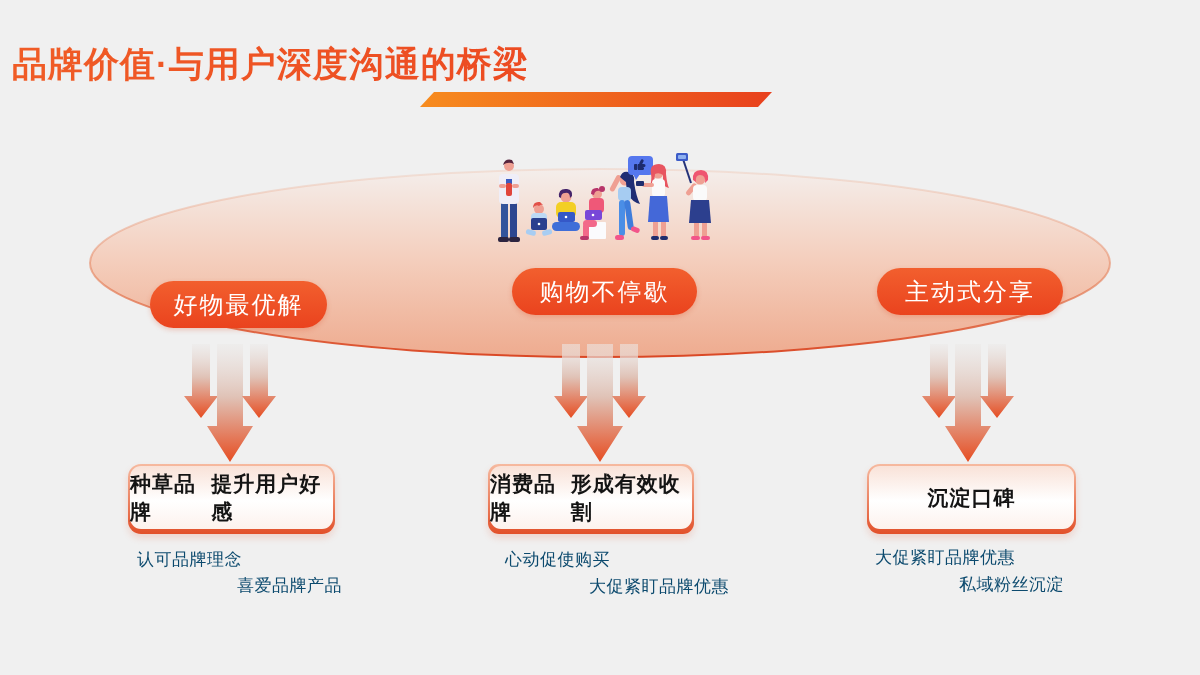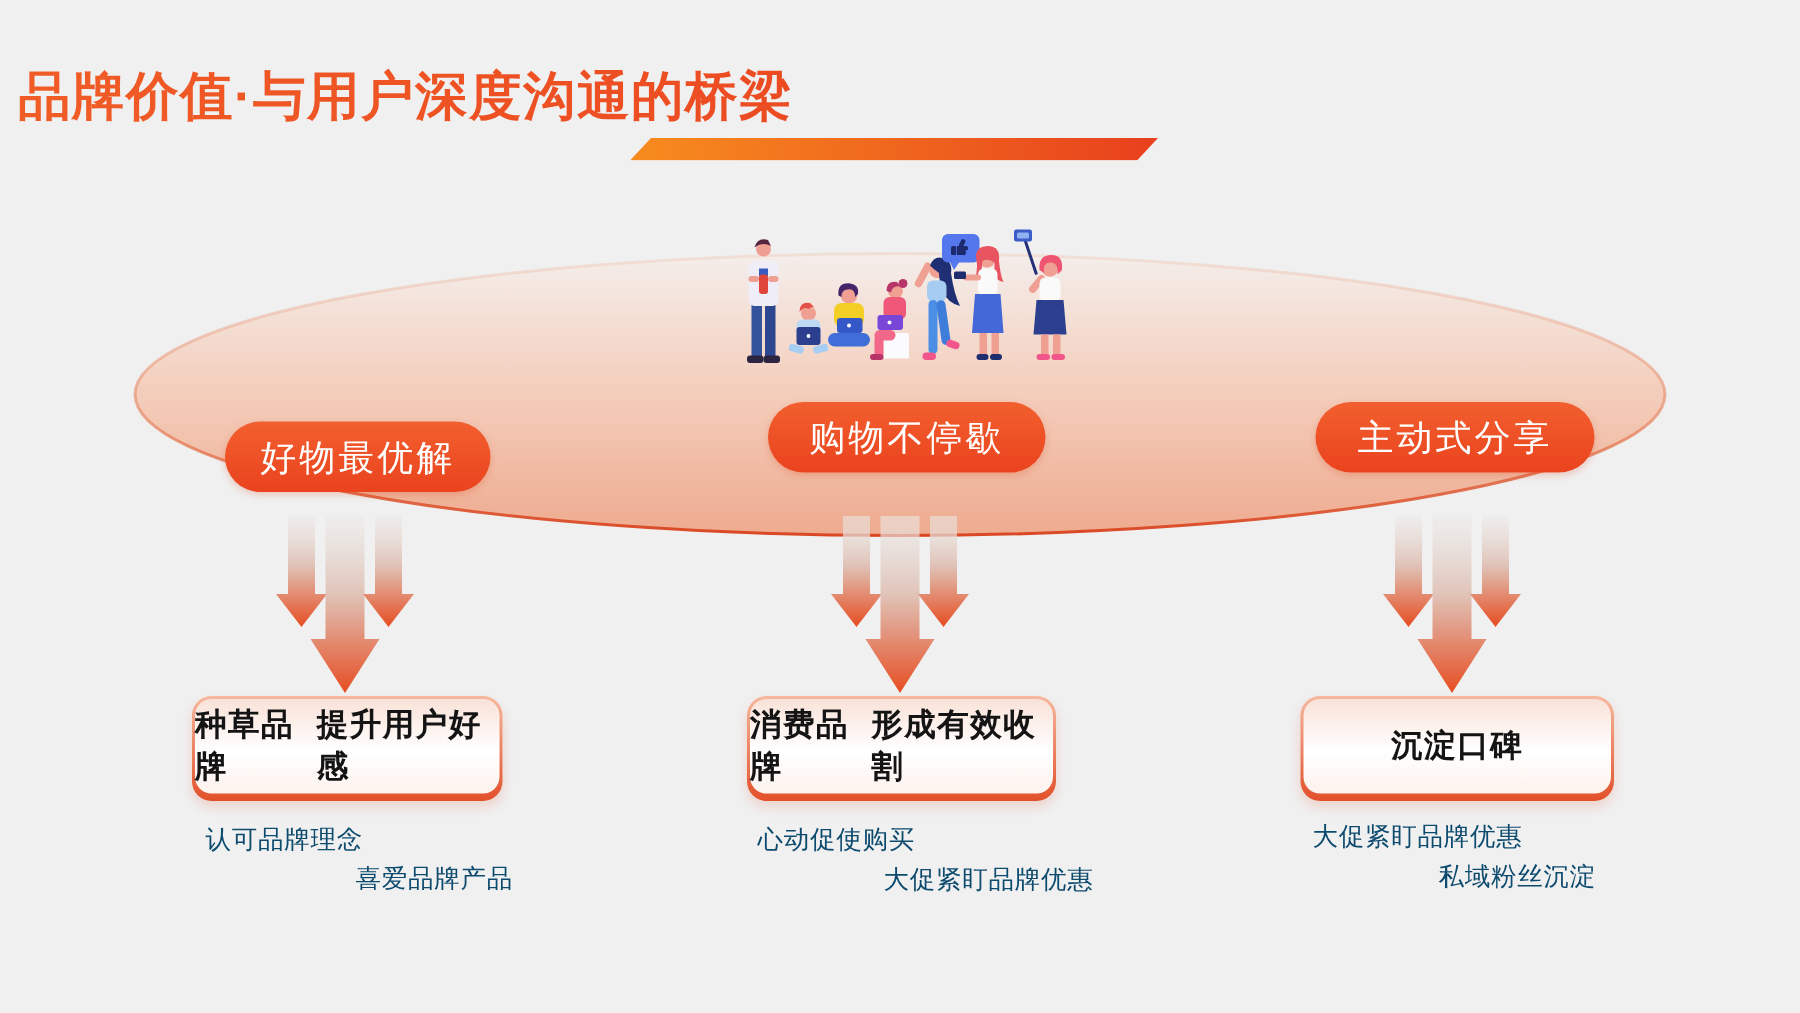--- a/index.html
+++ b/index.html
@@ -37,21 +37,21 @@
 
   
   .rbox{position:absolute;top:464px;border-radius:13px;
         background:linear-gradient(180deg,#f6b99f,#e2502a);
         padding:2px 2px 5px 2px;box-shadow:0 4px 7px rgba(225,85,45,.18);}
   .rbox-inner{width:100%;height:100%;box-sizing:border-box;border-radius:11px;
         background:linear-gradient(180deg,#f9e2d8 0%,#ffffff 55%,#fdf2ed 100%);
         display:flex;flex-direction:row;align-items:center;justify-content:center;
         font-size:21px;font-weight:700;color:#141414;letter-spacing:1px;line-height:1.32;}
   .rbox-1{left:128px;width:203px;height:63px;}
-  .rbox-2{left:498px;width:202px;height:63px;}
+  .rbox-2{left:488px;width:202px;height:63px;border-radius:11px;}
   .rbox-3{left:867px;width:205px;height:63px;}
 
   
   .note{position:absolute;font-size:17px;color:#0c4a6e;letter-spacing:.5px;white-space:nowrap;}
   .n0a{left:137px;top:548px;} .n0b{left:237px;top:574px;}
   .n1a{left:505px;top:548px;} .n1b{left:589px;top:575px;}
   .n2a{left:875px;top:546px;} .n2b{left:959px;top:573px;}
 </style>
 </head>
 <body>

